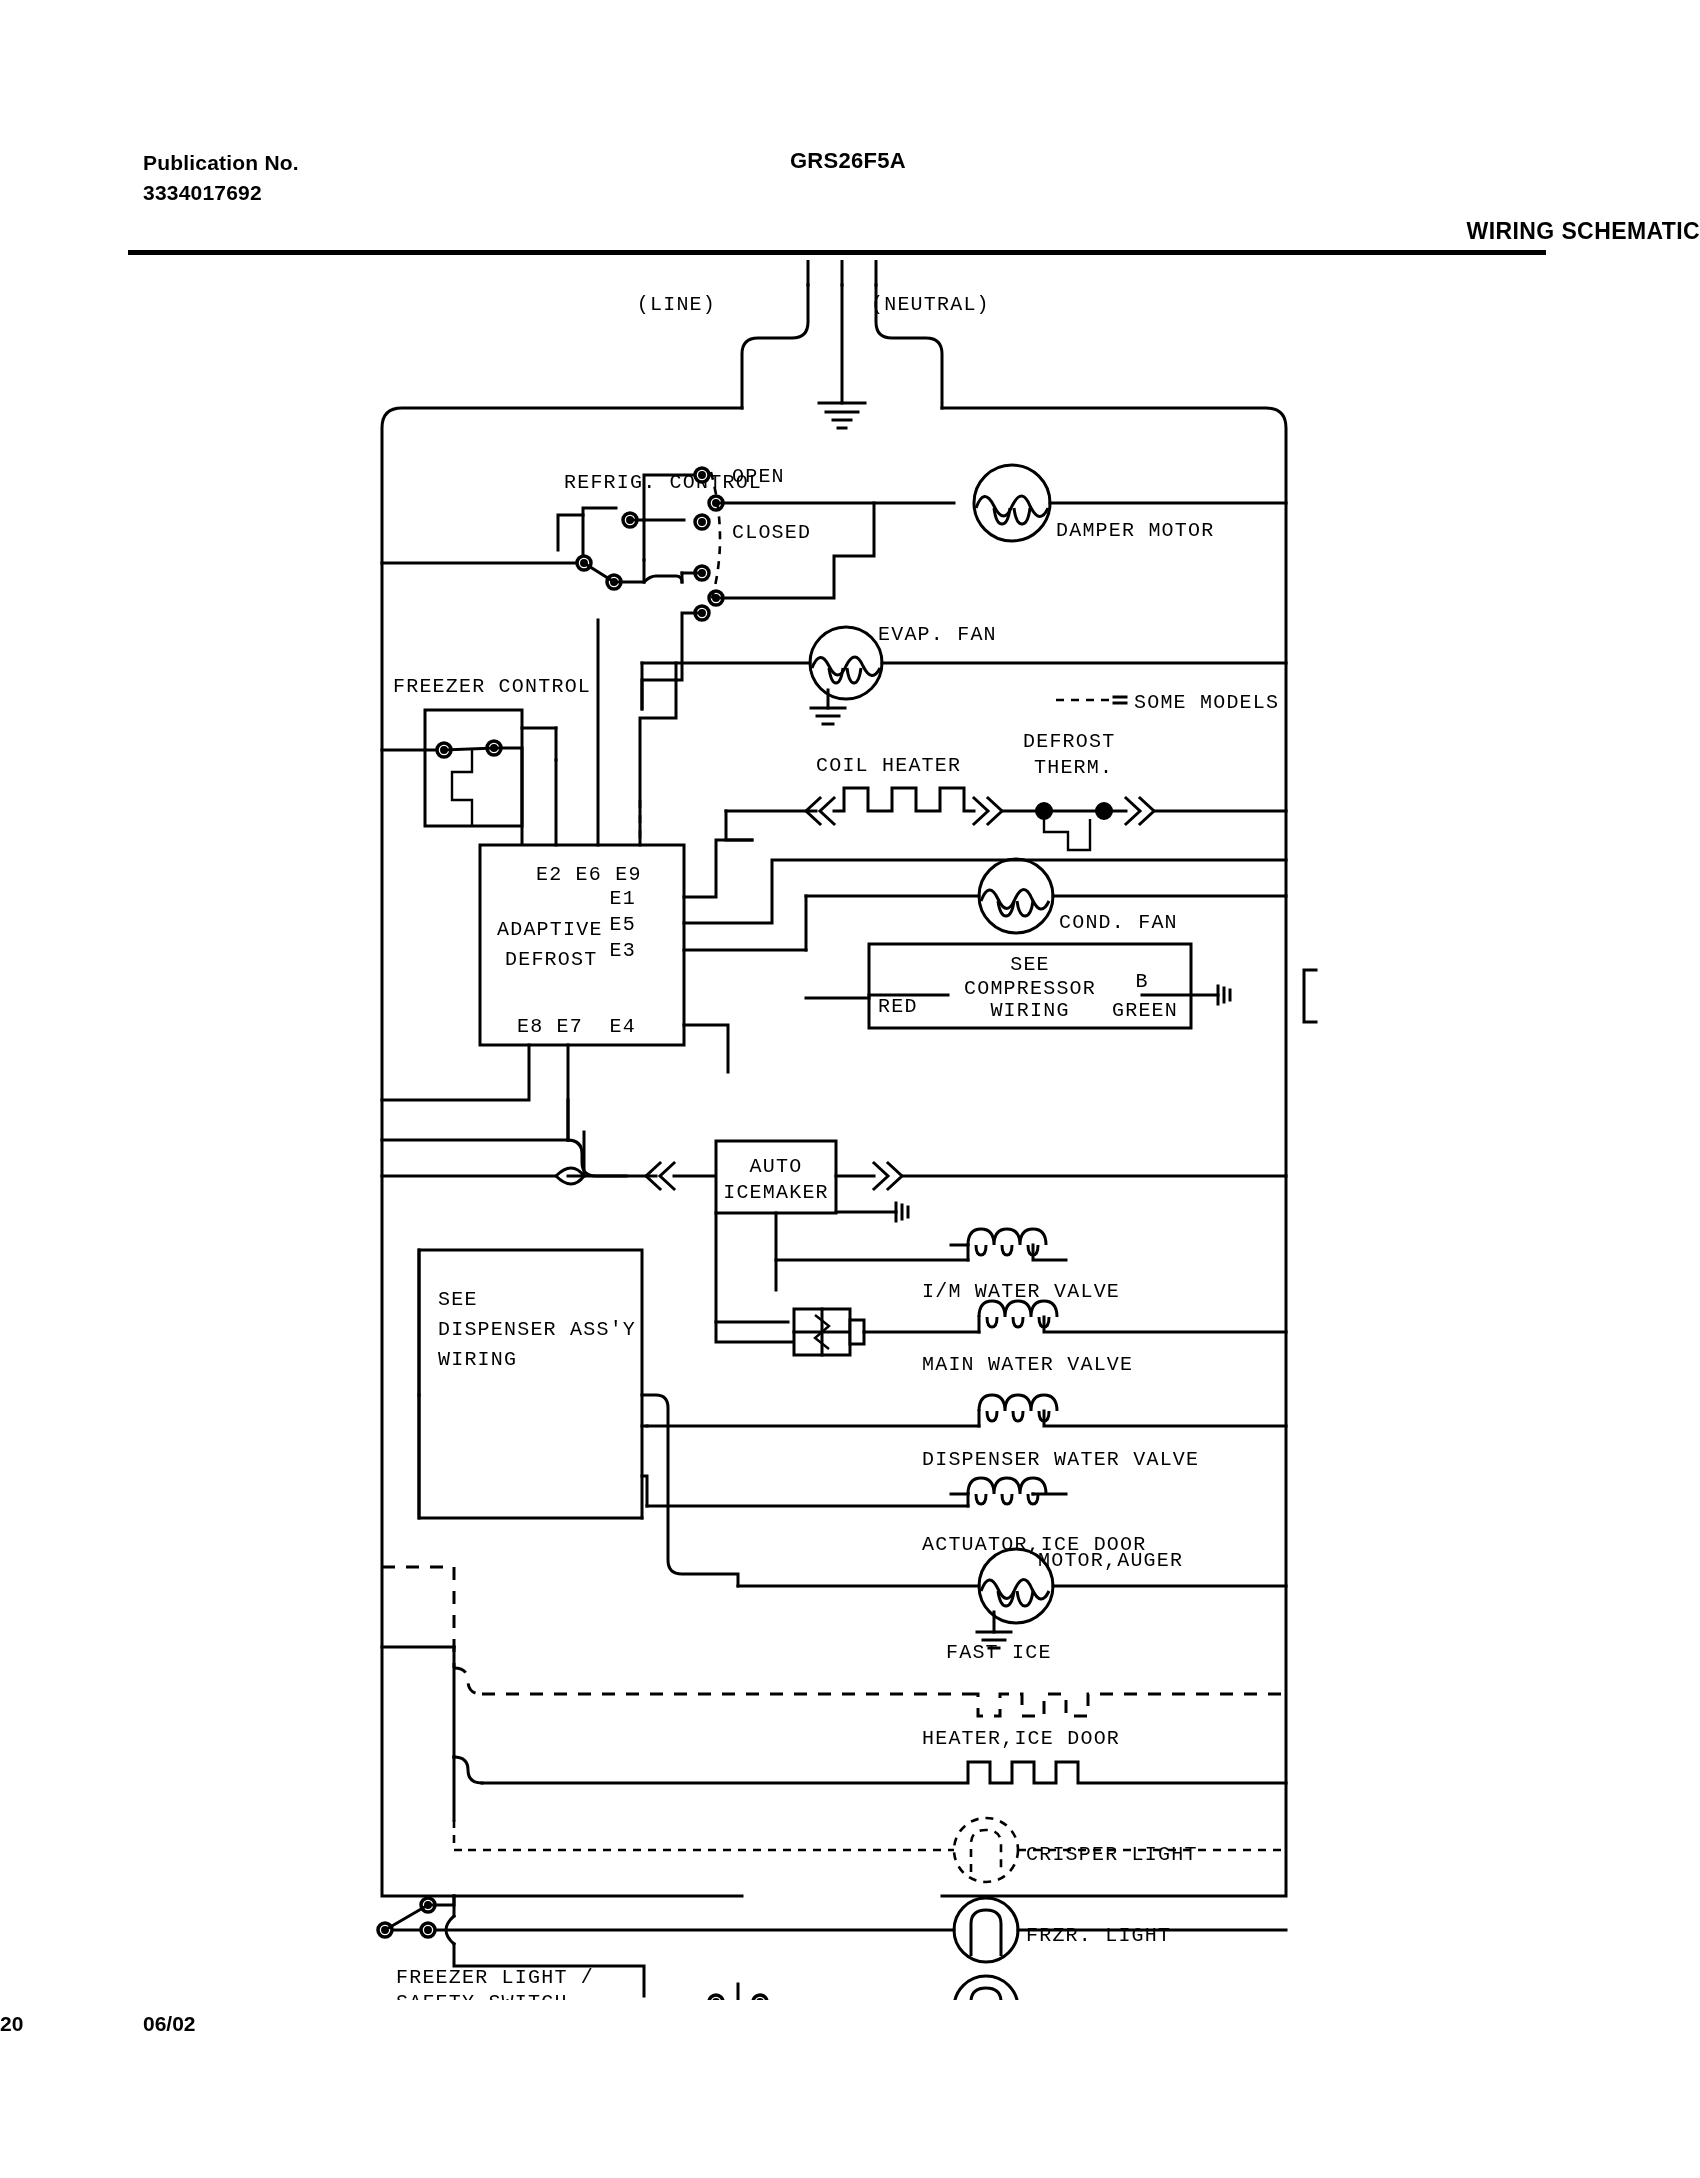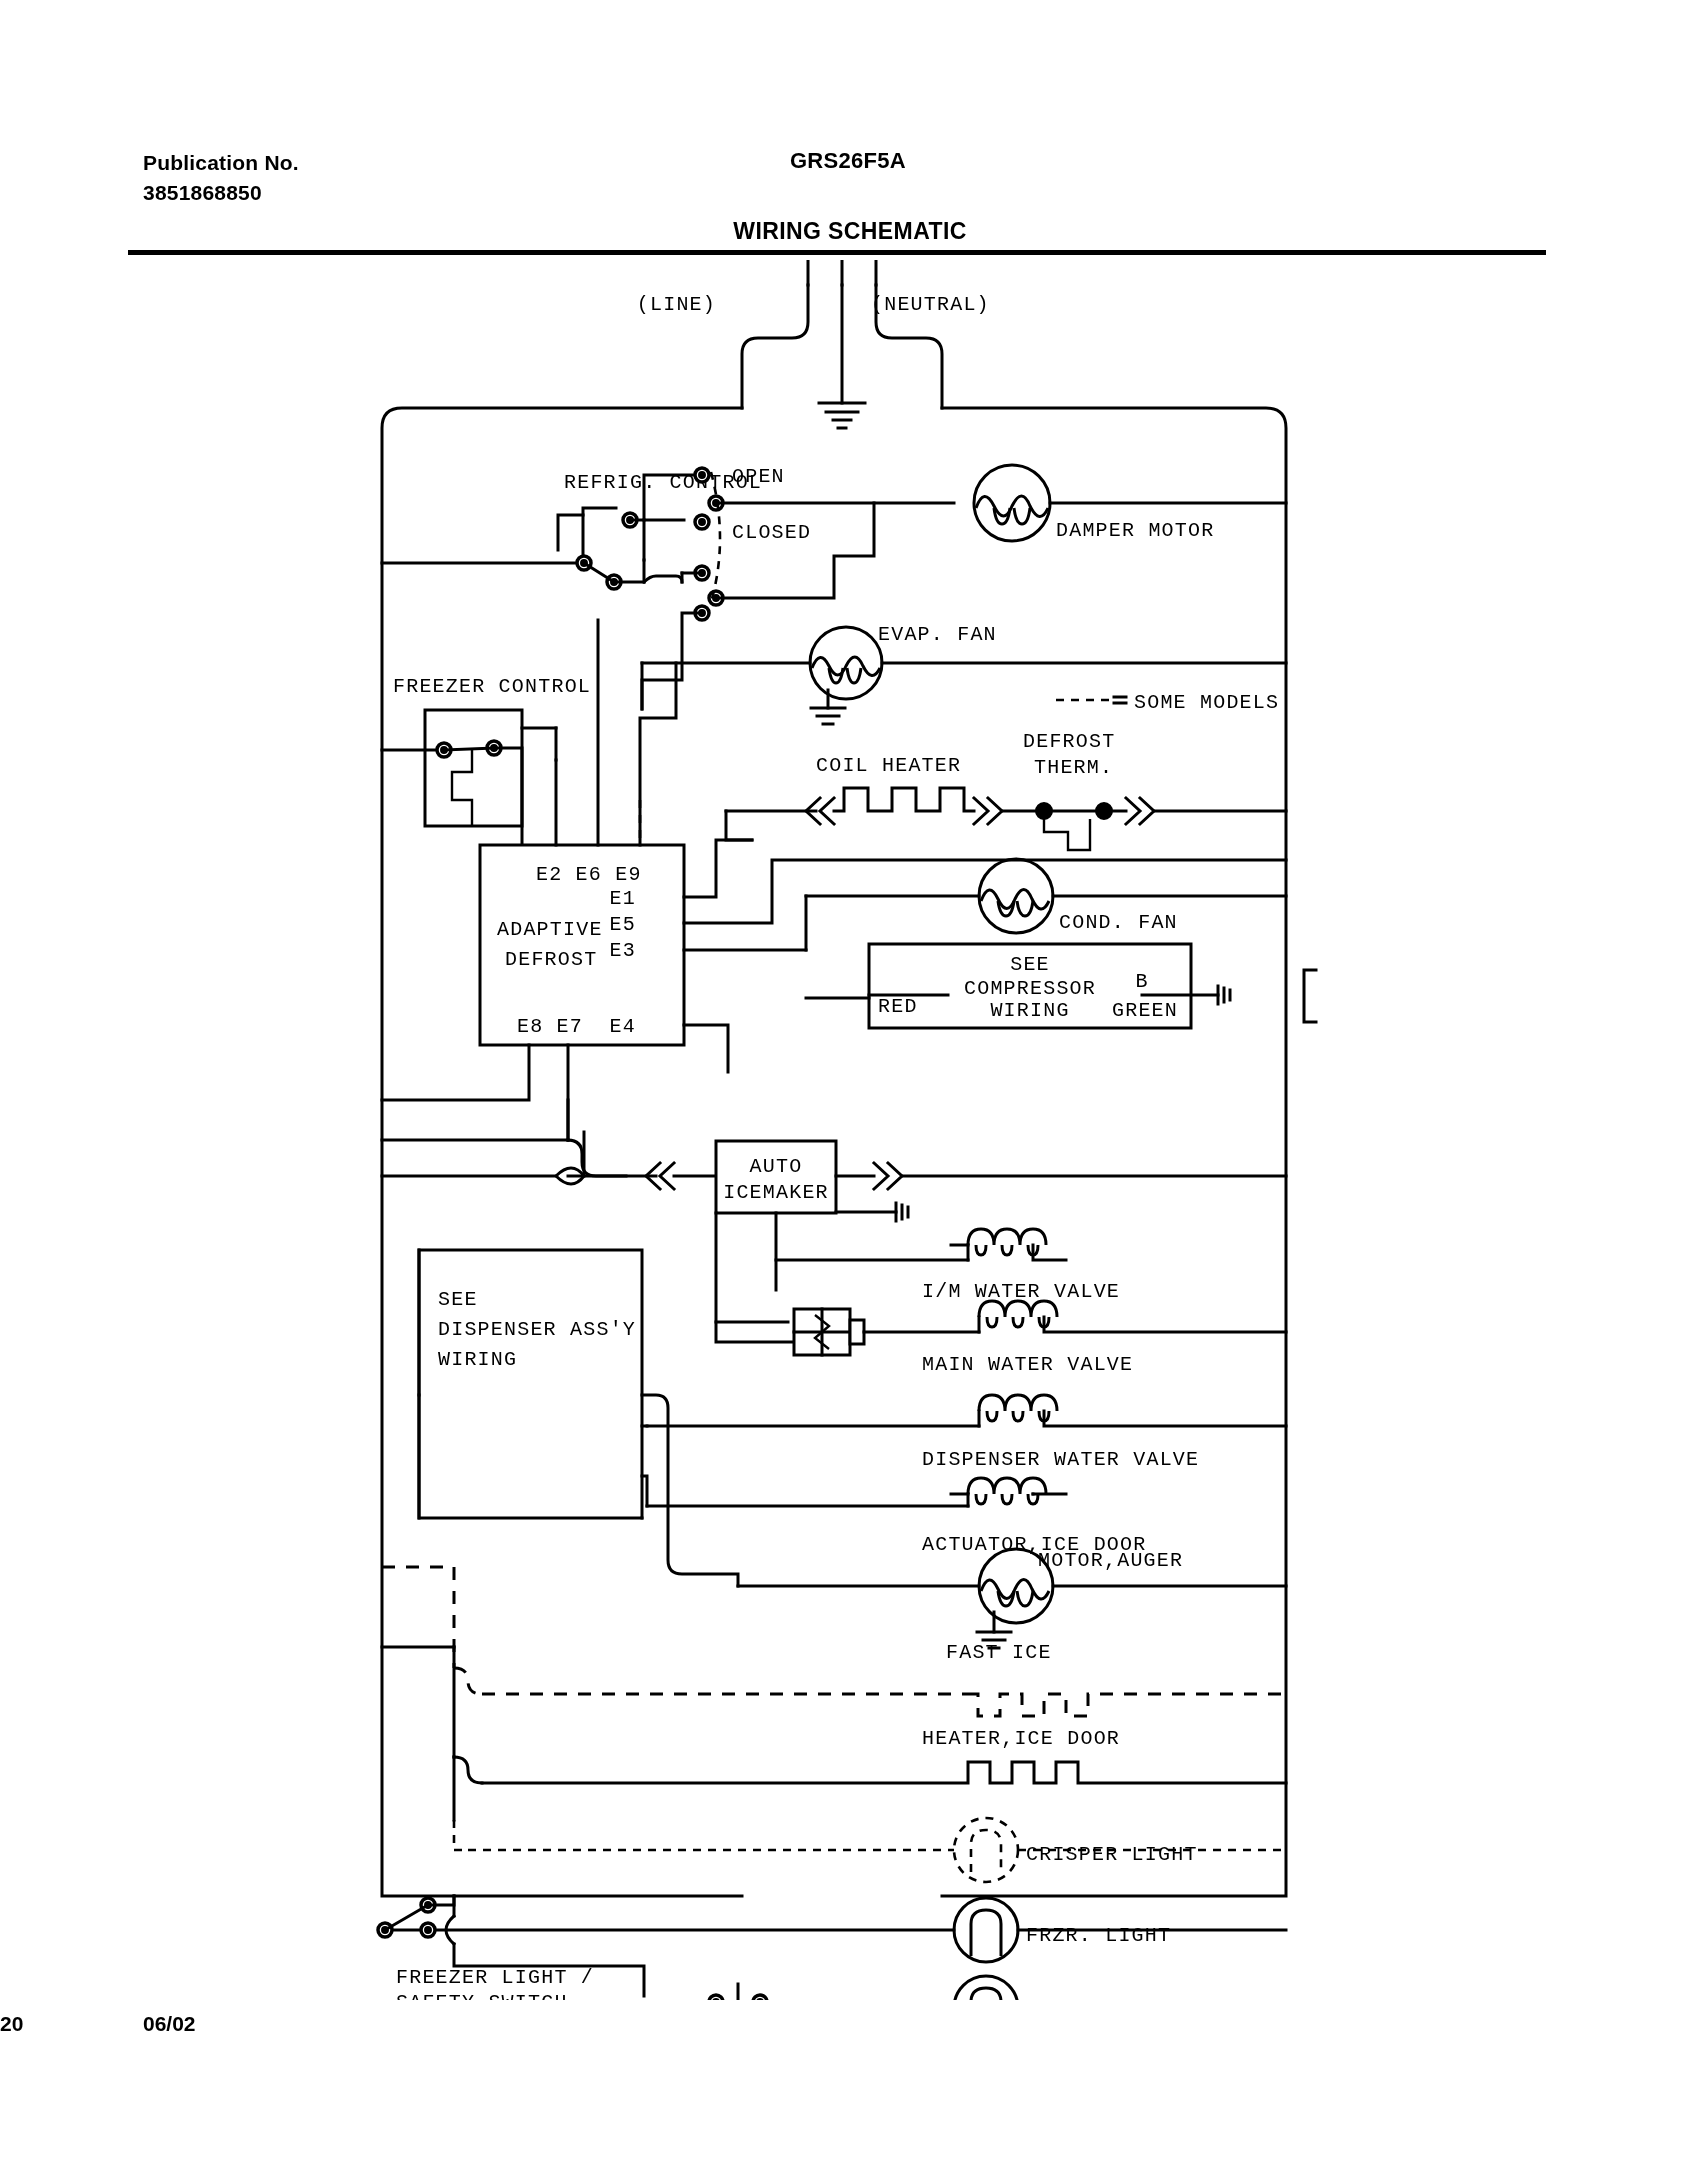--- a/index.html
+++ b/index.html
@@ -40,21 +40,21 @@
     font-family: "Liberation Sans", sans-serif;
     font-weight: bold;
     font-size: 22px;
     letter-spacing: 0.3px;
   }
   .sheet-title {
     position: absolute;
     left: 0;
     right: 0;
     top: 218px;
-    text-align: center;
+    text-align: right;
     font-family: "Liberation Sans", sans-serif;
     font-weight: bold;
     font-size: 23px;
     letter-spacing: 0.4px;
   }
   .title-rule {
     position: absolute;
     left: 128px;
     width: 1418px;
     top: 250px;
@@ -149,21 +149,21 @@
     stroke-width: 3.5;
   }
 </style>
 </head>
 <body>
 
 <div class="page">
 
   <div class="pub-block">
     <div>Publication No.</div>
-    <div>3851868850</div>
+    <div>3334017692</div>
   </div>
 
   <div class="model-no">GRS26F5A</div>
   <div class="sheet-title">WIRING SCHEMATIC</div>
   <div class="title-rule"></div>
 
   <div class="schematic-wrap">
   <svg class="schematic" viewBox="0 0 1700 1740" xmlns="http://www.w3.org/2000/svg">
 
     <defs>

